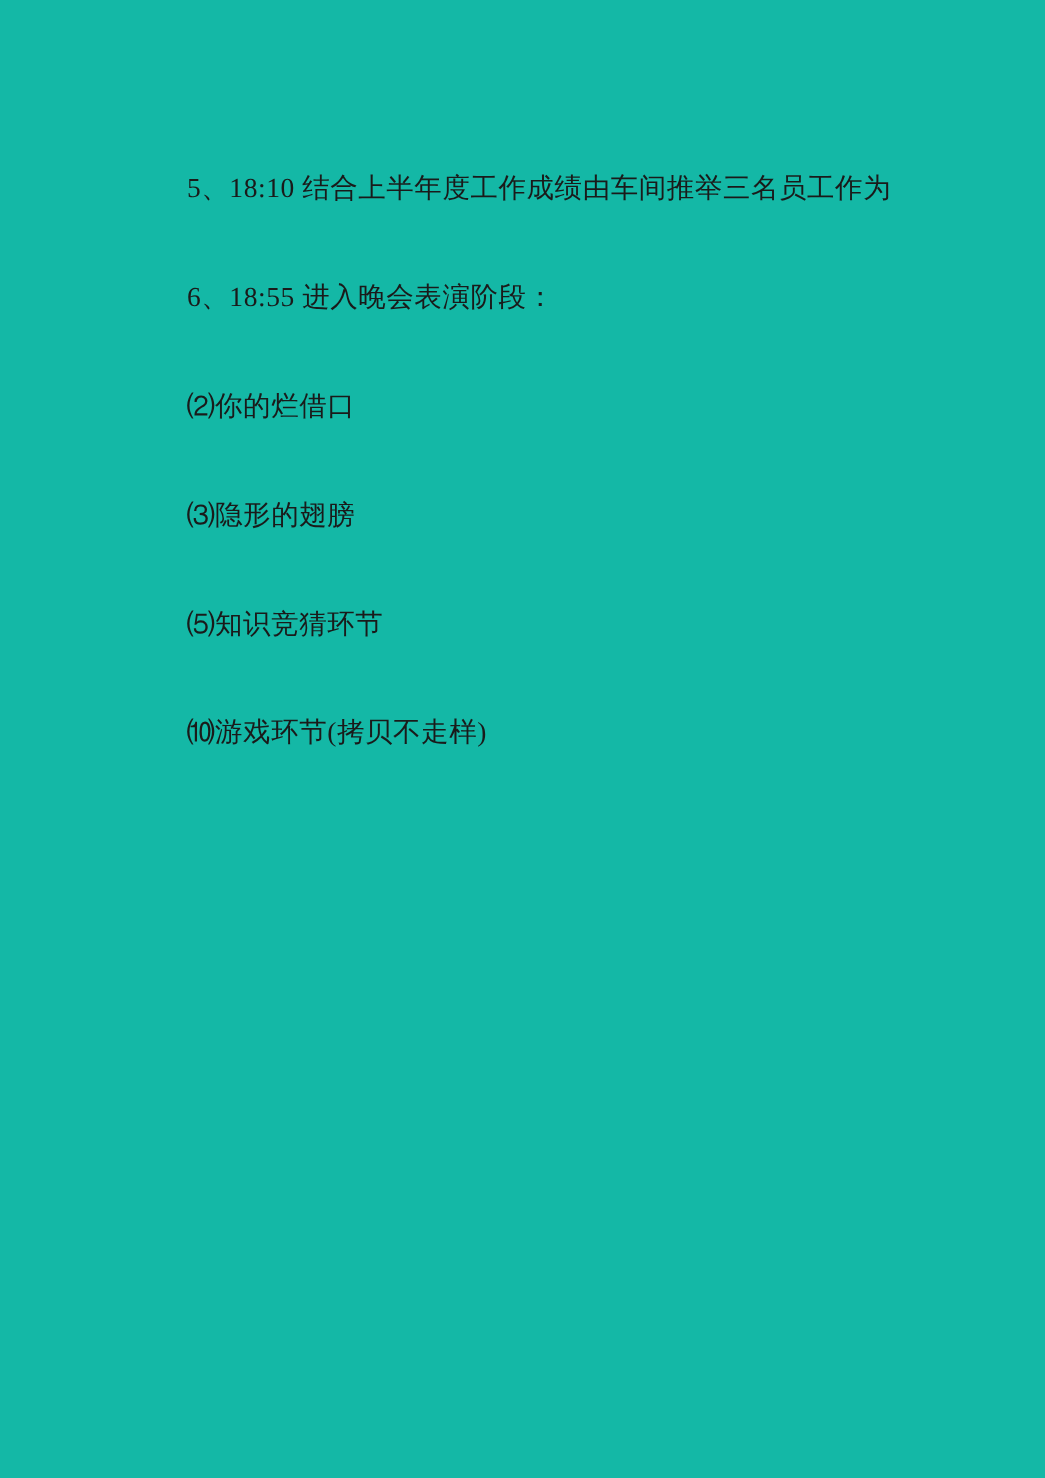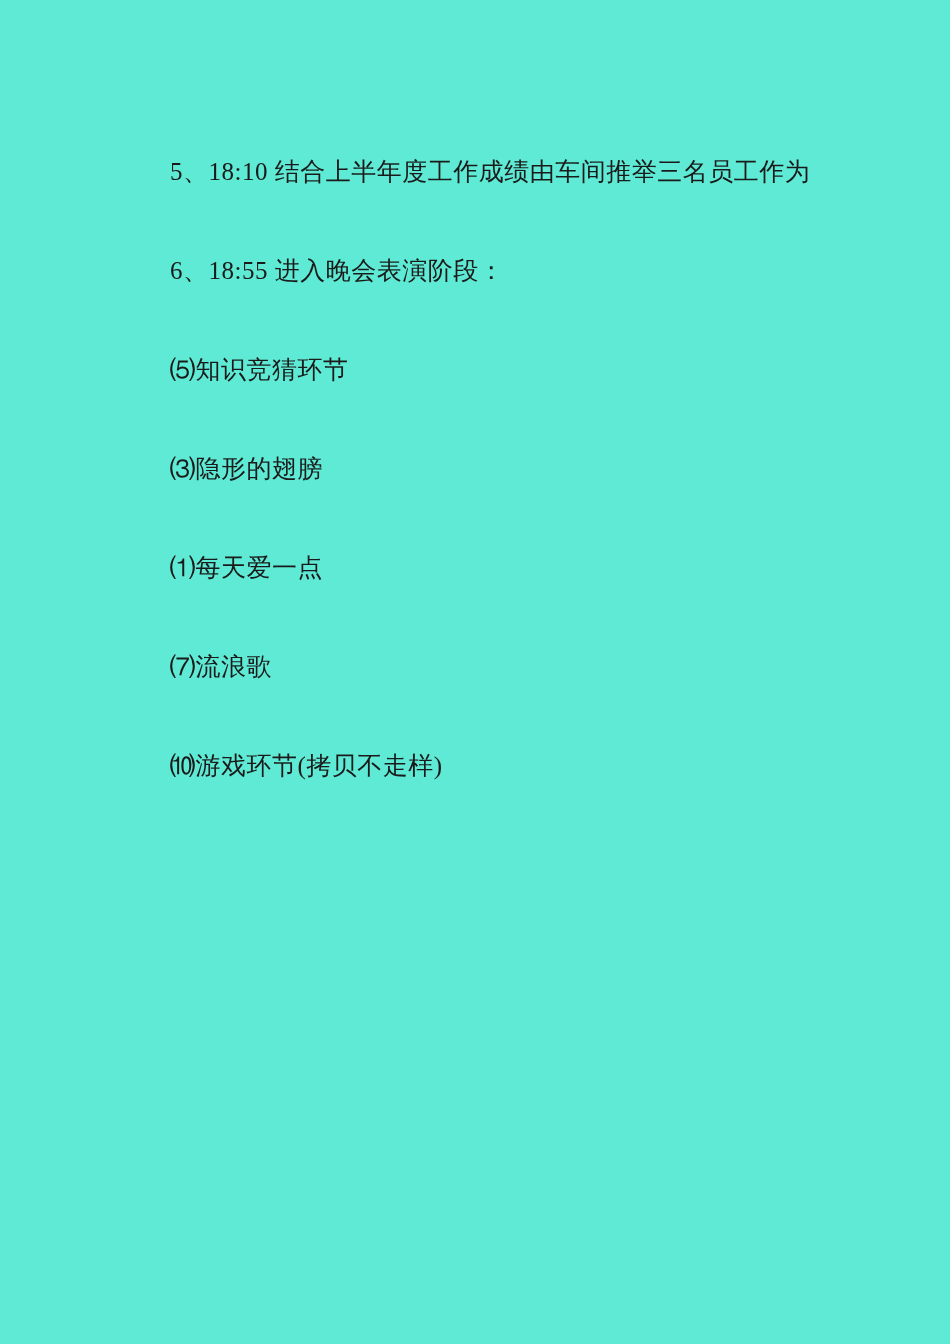--- a/index.html
+++ b/index.html
@@ -12,21 +12,21 @@
     height: 1344px;
     font-family: "Liberation Serif", "DejaVu Serif", serif;
     color: #000000;
     overflow: hidden;
   }
   .page {
     box-sizing: border-box;
     width: 950px;
     height: 1344px;
     padding: 110px 120px 40px 120px;
-    background: #5eead4;
+    background: #14b8a6;
   }
   .doc-body {
     display: block;
   }
   .para {
     font-size: 25px;
     line-height: 74px;
     letter-spacing: 0.5px;
     white-space: pre-wrap;
     color: #1a1a1a;
@@ -41,20 +41,19 @@
     text-indent: 50px;
   }
 </style>
 </head>
 <body>
 
 <div class="page">
   <div class="doc-body">
     <p class="para indent">5、18:10 结合上半年度工作成绩由车间推举三名员工作为</p>
     <p class="para indent">6、18:55 进入晚会表演阶段：</p>
+    <p class="para item">⑵你的烂借口</p>
+    <p class="para item">⑶隐形的翅膀</p>
     <p class="para item">⑸知识竞猜环节</p>
-    <p class="para item">⑶隐形的翅膀</p>
-    <p class="para item">⑴每天爱一点</p>
-    <p class="para item">⑺流浪歌</p>
     <p class="para item">⑽游戏环节(拷贝不走样)</p>
 
   </div>
 </div>
 
 </body></html>

